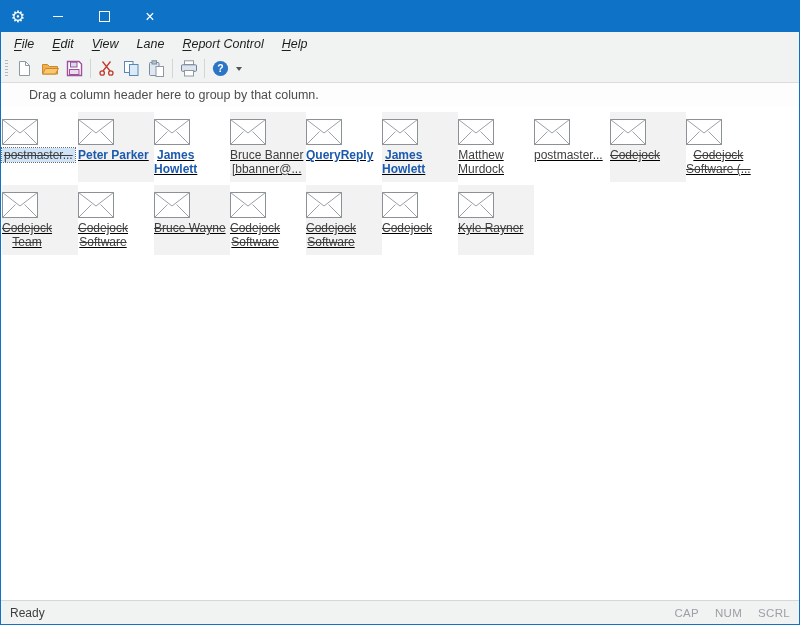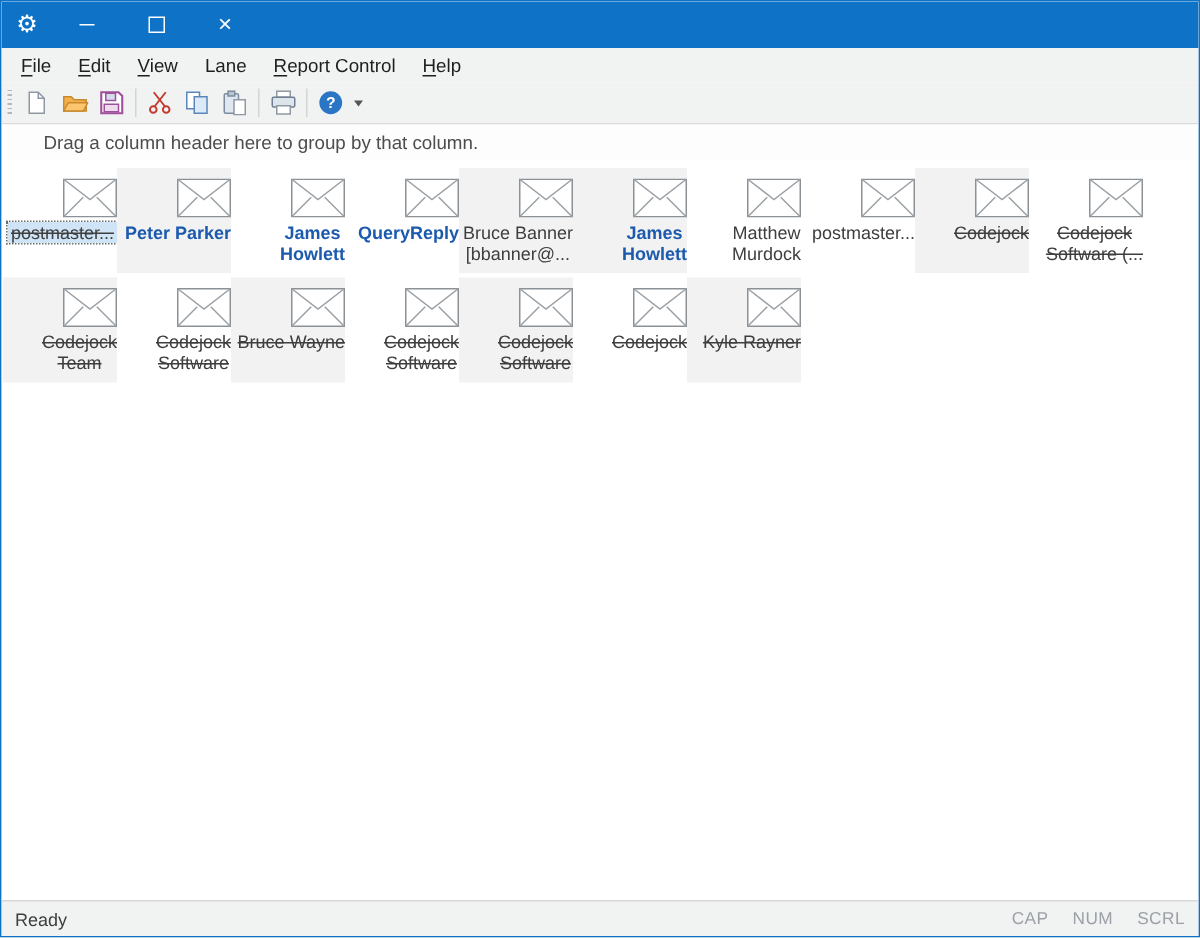--- a/index.html
+++ b/index.html
@@ -11,21 +11,21 @@
   .app-icon{width:34px;text-align:center;font-size:16px;line-height:31px;}
   .title{flex:1;font-size:12.5px;font-weight:600;letter-spacing:.2px;white-space:pre;}
   .caption{display:flex;height:100%;}
   .cap-btn{width:46px;height:100%;display:flex;align-items:center;justify-content:center;}
   .g-min{width:10px;height:1px;background:#fff;display:block;}
   .g-max{width:9px;height:9px;border:1px solid #fff;display:block;}
   .g-close{font-size:16px;line-height:1;color:#fff;}
 
   
   .menubar{height:23px;flex:0 0 23px;background:#f1f2f2;display:flex;align-items:center;padding-left:4px;
-           font-size:12.5px;color:#1e1e1e;}
+           font-size:12.5px;color:#1e1e1e;font-style:italic;}
   .menu-item{padding:3px 9px;cursor:default;}
   .menu-item u{text-underline-offset:2px;}
 
   
   .toolbar{height:27px;flex:0 0 27px;background:#f1f2f2;border-bottom:1px solid #dcdcdc;
            display:flex;align-items:center;padding-left:3px;}
   .gripper{width:3px;height:18px;margin:0 4px 0 1px;
            background:repeating-linear-gradient(to bottom,#b4b8bc 0 1px,transparent 1px 3px);}
   .tb-btn{width:25px;height:23px;display:flex;align-items:center;justify-content:center;border:1px solid transparent;}
   .tb-sep{width:1px;height:19px;background:#d2d5d8;margin:0 3px;}
@@ -33,21 +33,21 @@
   .caret i{display:block;width:0;height:0;border-left:3px solid transparent;border-right:3px solid transparent;
            border-top:4px solid #555;}
 
   
   .groupbar{height:24px;flex:0 0 24px;display:flex;align-items:center;padding-left:28px;
             font-size:12.5px;color:#4d4d4d;background:#fdfdfd;}
 
   
   .report{flex:1;background:#fff;padding-top:5px;padding-left:1px;overflow:hidden;}
   .grid{display:flex;flex-wrap:wrap;width:766px;}
-  .cell{width:76px;height:70px;margin-bottom:3px;display:flex;flex-direction:column;align-items:flex-end;}
+  .cell{width:76px;height:70px;margin-bottom:3px;display:flex;flex-direction:column;align-items:flex-start;text-decoration:underline;}
   .cell.shaded{background:var(--shade,#f2f2f2);}
   .env{margin-top:7px;flex:0 0 auto;}
   .label{margin-top:3px;font-size:12px;line-height:14px;text-align:center;color:#3e3e3e;max-width:76px;}
   .label .line{display:block;white-space:nowrap;}
   .label.unread{color:var(--accent-blue,#1b5aad);font-weight:700;}
   .label.deleted .line{text-decoration:line-through;}
   .cell.selected .line{display:inline-block;background:var(--selection-bg,#cfe4f7);
                        outline:1px dotted #6b6b6b;padding:0 2px;}
 
   
@@ -201,43 +201,43 @@
               <rect x="0.5" y="0.5" width="35" height="25" fill="#fff" stroke="#8c9196"></rect>
               <path d="M0.5 0.5L18 14L35.5 0.5" fill="none" stroke="#9aa0a5"></path>
               <path d="M0.5 25.5L13.5 12.5M35.5 25.5L22.5 12.5" fill="none" stroke="#9aa0a5"></path>
             </svg>
           </span>
           <div class="label unread">
             <span class="line">James</span>
             <span class="line">Howlett</span>
           </div>
         </div>
-        <div class="cell">
-          <span style="display: flex;">
-            <svg class="env" width="36" height="26" viewBox="0 0 36 26">
-              <rect x="0.5" y="0.5" width="35" height="25" fill="#fff" stroke="#8c9196"></rect>
-              <path d="M0.5 0.5L18 14L35.5 0.5" fill="none" stroke="#9aa0a5"></path>
-              <path d="M0.5 25.5L13.5 12.5M35.5 25.5L22.5 12.5" fill="none" stroke="#9aa0a5"></path>
-            </svg>
-          </span>
-          <div class="label unread">
-            <span class="line">QueryReply</span>
-          </div>
-        </div>
         <div class="cell shaded">
           <span style="display: flex;">
             <svg class="env" width="36" height="26" viewBox="0 0 36 26">
               <rect x="0.5" y="0.5" width="35" height="25" fill="#fff" stroke="#8c9196"></rect>
               <path d="M0.5 0.5L18 14L35.5 0.5" fill="none" stroke="#9aa0a5"></path>
               <path d="M0.5 25.5L13.5 12.5M35.5 25.5L22.5 12.5" fill="none" stroke="#9aa0a5"></path>
             </svg>
           </span>
           <div class="label">
             <span class="line">Bruce Banner</span>
             <span class="line">[bbanner@...</span>
+          </div>
+        </div>
+        <div class="cell">
+          <span style="display: flex;">
+            <svg class="env" width="36" height="26" viewBox="0 0 36 26">
+              <rect x="0.5" y="0.5" width="35" height="25" fill="#fff" stroke="#8c9196"></rect>
+              <path d="M0.5 0.5L18 14L35.5 0.5" fill="none" stroke="#9aa0a5"></path>
+              <path d="M0.5 25.5L13.5 12.5M35.5 25.5L22.5 12.5" fill="none" stroke="#9aa0a5"></path>
+            </svg>
+          </span>
+          <div class="label unread">
+            <span class="line">QueryReply</span>
           </div>
         </div>
         <div class="cell shaded">
           <span style="display: flex;">
             <svg class="env" width="36" height="26" viewBox="0 0 36 26">
               <rect x="0.5" y="0.5" width="35" height="25" fill="#fff" stroke="#8c9196"></rect>
               <path d="M0.5 0.5L18 14L35.5 0.5" fill="none" stroke="#9aa0a5"></path>
               <path d="M0.5 25.5L13.5 12.5M35.5 25.5L22.5 12.5" fill="none" stroke="#9aa0a5"></path>
             </svg>
           </span>

